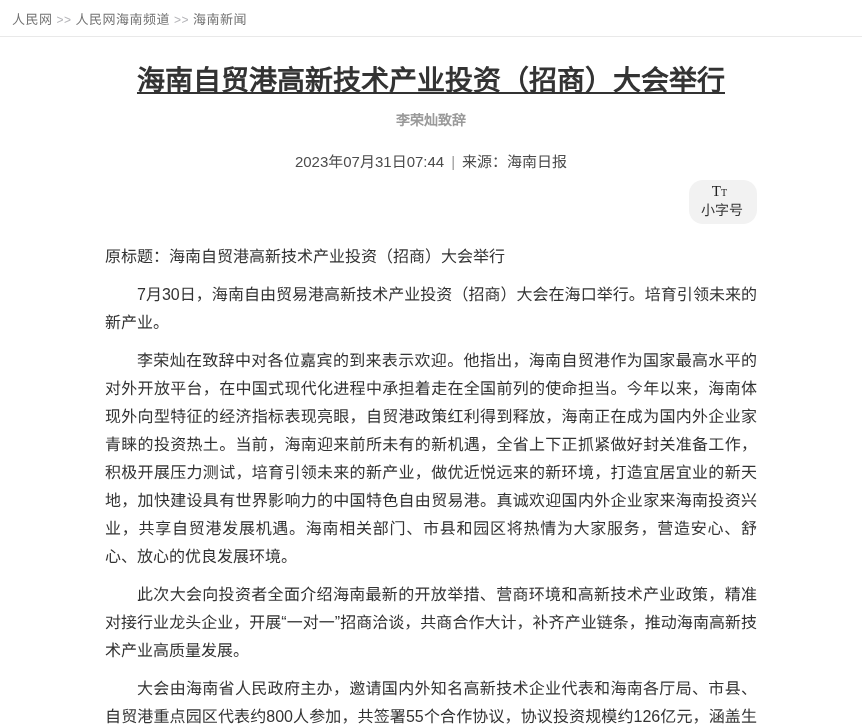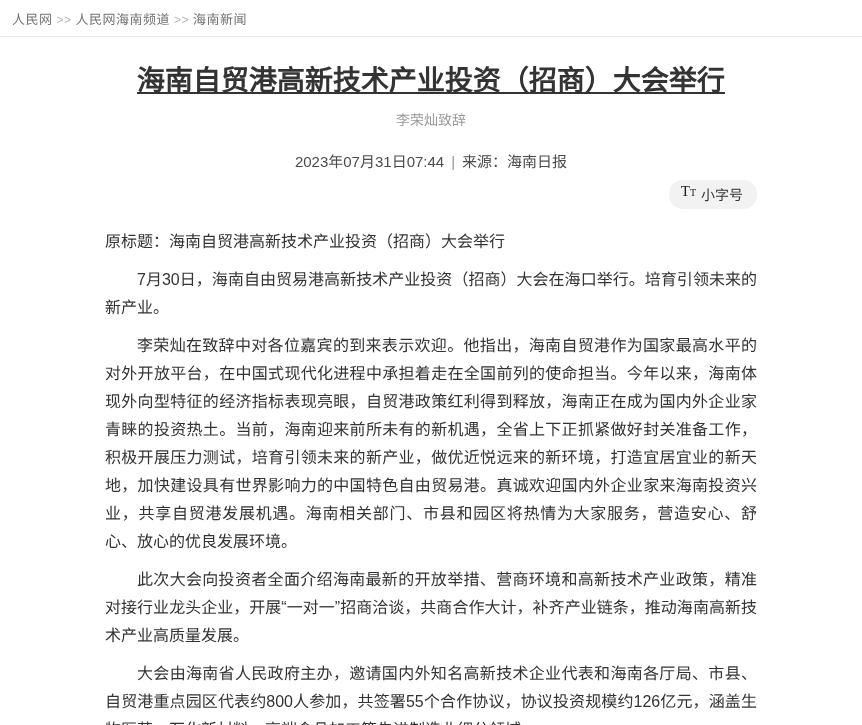--- a/index.html
+++ b/index.html
@@ -48,49 +48,51 @@
     color: #333333;
     line-height: 1.2;
     font-family: "Liberation Sans", "DejaVu Sans", sans-serif;
     text-decoration: underline;
   }
   .article-subtitle {
     margin-top: 11px;
     text-align: center;
     font-size: 14px;
     color: #9a9a9a;
-    font-weight: normal;
+    font-weight: bold;
   }
   .article-meta {
     margin-top: 21px;
     text-align: center;
     font-size: 15px;
     color: #4c4c4c;
   }
   .article-meta .meta-sep { color: #9a9a9a; margin: 0 7px; }
   .article-meta a.source-link {
     color: #4c4c4c;
     text-decoration: none;
     cursor: pointer;
   }
   .toolbar {
     margin-top: 9px;
     display: flex;
     justify-content: flex-end;
   }
   .font-size-btn {
     display: inline-flex;
+    align-items: center;
     background: #f2f2f2;
     border: none;
     border-radius: 14px;
     padding: 4px 14px 5px 12px;
     font-size: 14px;
     color: #333;
     cursor: pointer;
     font-family: "Liberation Sans", "DejaVu Sans", sans-serif;
+    flex-direction: column;
   }
   .font-size-btn .tt-icon {
     font-family: "Liberation Serif", "DejaVu Serif", serif;
     margin-right: 5px;
     color: #222;
     line-height: 1;
   }
   .tt-icon .t-big { font-size: 15px; }
   .tt-icon .t-small { font-size: 10px; }
   

